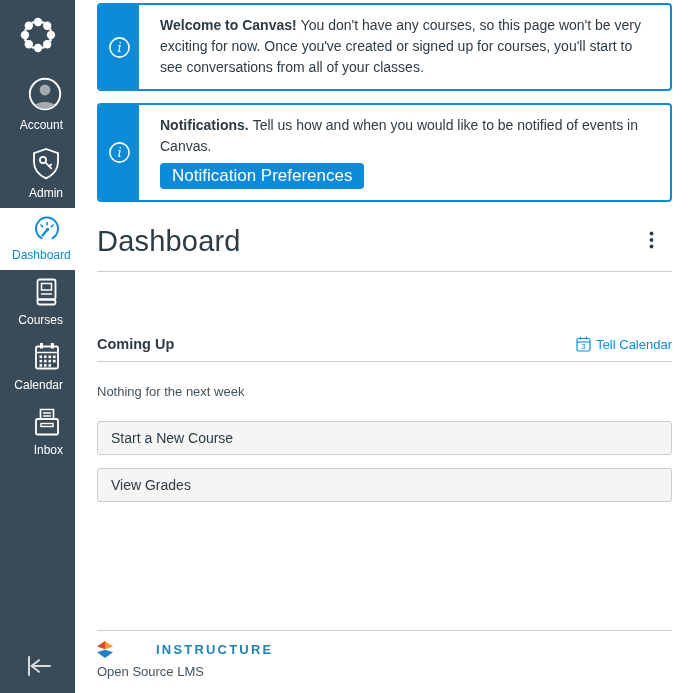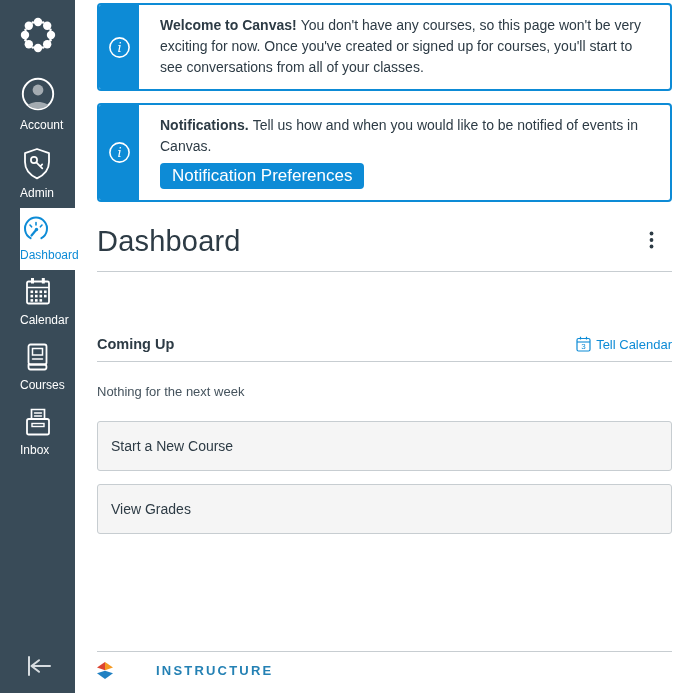--- a/index.html
+++ b/index.html
@@ -7,21 +7,21 @@
     --muted:#45535d; --brand-blue:#2481b4; --logo-red:#dd4431; --logo-orange:#f59a23; --logo-blue:#2181c3;
   }
   *{box-sizing:border-box;margin:0;padding:0;}
   html,body{width:694px;height:693px;overflow:hidden;}
   body{font-family:"Liberation Sans","DejaVu Sans",sans-serif;background:#fff;color:var(--ink);}
   .app{display:flex;width:694px;height:693px;}
 
   
   .sidebar{width:75px;flex:none;background:var(--sidebar-bg);display:flex;flex-direction:column;align-items:stretch;}
   .logo-btn{background:none;border:none;cursor:pointer;margin:12px auto 8px;display:block;}
-  .nav-item{display:block;width:100%;padding:7px 0 8px;text-align:left;color:#fff;cursor:pointer;text-decoration:none;margin-left:20px;}
+  .nav-item{display:block;width:100%;padding:7px 12px 8px;text-align:right;color:#fff;cursor:pointer;text-decoration:none;}
   .nav-item .nav-icon{display:block;margin:0 auto 2px;}
   .nav-item .nav-label{display:block;font-size:12px;line-height:14px;}
   .nav-item.active{background:#fff;color:var(--accent);}
   .sidebar-spacer{flex:1;}
   .collapse-btn{background:none;border:none;cursor:pointer;margin:0 auto 10px;display:block;}
 
   
   .main{flex:1;display:flex;flex-direction:column;padding:0 22px;min-width:0;}
   .alert{display:flex;border:2px solid var(--accent);border-radius:4px;overflow:hidden;margin-top:3px;background:#fff;}
   .alert + .alert{margin-top:12px;}
@@ -38,21 +38,21 @@
   .hr-head{margin-top:13px;}
   .big-gap{height:64px;}
 
   .comingup-row{display:flex;align-items:center;justify-content:space-between;}
   .comingup-title{font-size:14.5px;font-weight:bold;color:var(--ink);}
   .view-cal{display:flex;align-items:center;gap:5px;color:var(--accent);font-size:13px;text-decoration:none;cursor:pointer;}
   .hr-coming{margin-top:9px;}
   .empty-msg{margin-top:22px;font-size:13px;color:var(--muted);}
 
   .wide-btn{display:block;width:100%;text-align:left;background:#f5f5f5;border:1px solid var(--border);border-radius:3px;
-    font-size:14px;color:var(--ink);padding:16px 13px;cursor:pointer;font-family:inherit;}
+    font-size:14px;color:var(--ink);padding:8px 13px;cursor:pointer;font-family:inherit;}
   .wide-btn.first{margin-top:22px;}
   .wide-btn.second{margin-top:13px;}
 
   .footer{margin-top:auto;padding-bottom:14px;}
   .brand-row{display:flex;align-items:center;gap:6px;margin-top:10px;}
   .brand-word{font-size:13px;font-weight:bold;letter-spacing:2.2px;color:var(--brand-blue);padding-left:37px;}
   .tagline{margin-top:6px;font-size:13px;color:var(--muted);}
   .icon-accent{color:var(--accent);}
   .icon-white{color:#fff;}
 </style>
@@ -124,20 +124,32 @@
             <path d="M16.5 14.5 L11.5 20.5" stroke="currentColor" stroke-width="2.2" stroke-linecap="round"></path>
             <circle cx="16.5" cy="14.5" r="1.7" fill="currentColor"></circle>
           </svg>
         </span>
         <span class="nav-label">Dashboard</span>
       </a>
 
       <a class="nav-item">
         <span class="nav-icon icon-white">
           <svg width="34" height="30" viewBox="0 0 34 30">
+            <rect x="8.5" y="2.5" width="18" height="20" rx="2" fill="none" stroke="currentColor" stroke-width="1.8"></rect>
+            <rect x="12.5" y="6.5" width="10" height="6.5" fill="none" stroke="currentColor" stroke-width="1.5"></rect>
+            <path d="M12.5 17 H22.5" stroke="currentColor" stroke-width="1.5" stroke-linecap="round"></path>
+            <path d="M8.5 22.5 H24.5 Q26.5 22.5 26.5 25 Q26.5 27.5 24.5 27.5 H10.5 Q8.5 27.5 8.5 25 Z" fill="none" stroke="currentColor" stroke-width="1.8" stroke-linejoin="round"></path>
+          </svg>
+        </span>
+        <span class="nav-label">Courses</span>
+      </a>
+
+      <a class="nav-item">
+        <span class="nav-icon icon-white">
+          <svg width="34" height="30" viewBox="0 0 34 30">
             <rect x="7" y="4.5" width="22" height="22" rx="1.5" fill="none" stroke="currentColor" stroke-width="1.8"></rect>
             <rect x="11" y="1" width="3" height="5.5" fill="currentColor"></rect>
             <rect x="21.8" y="1" width="3" height="5.5" fill="currentColor"></rect>
             <path d="M7 10.5 H29" stroke="currentColor" stroke-width="1.5"></path>
             <g fill="currentColor">
               <rect x="10.5" y="13.5" width="2.6" height="2.6"></rect>
                 <rect x="15" y="13.5" width="2.6" height="2.6"></rect>
               <rect x="19.5" y="13.5" width="2.6" height="2.6"></rect>
                 <rect x="24" y="13.5" width="2.6" height="2.6"></rect>
               <rect x="10.5" y="17.8" width="2.6" height="2.6"></rect>
@@ -149,32 +161,20 @@
               <rect x="19.5" y="22.1" width="2.6" height="2.6"></rect>
             </g>
           </svg>
         </span>
         <span class="nav-label">Calendar</span>
       </a>
 
       <a class="nav-item">
         <span class="nav-icon icon-white">
           <svg width="34" height="30" viewBox="0 0 34 30">
-            <rect x="8.5" y="2.5" width="18" height="20" rx="2" fill="none" stroke="currentColor" stroke-width="1.8"></rect>
-            <rect x="12.5" y="6.5" width="10" height="6.5" fill="none" stroke="currentColor" stroke-width="1.5"></rect>
-            <path d="M12.5 17 H22.5" stroke="currentColor" stroke-width="1.5" stroke-linecap="round"></path>
-            <path d="M8.5 22.5 H24.5 Q26.5 22.5 26.5 25 Q26.5 27.5 24.5 27.5 H10.5 Q8.5 27.5 8.5 25 Z" fill="none" stroke="currentColor" stroke-width="1.8" stroke-linejoin="round"></path>
-          </svg>
-        </span>
-        <span class="nav-label">Courses</span>
-      </a>
-
-      <a class="nav-item">
-        <span class="nav-icon icon-white">
-          <svg width="34" height="30" viewBox="0 0 34 30">
             <path d="M11.5 12 V2.5 H24.5 V12" fill="none" stroke="currentColor" stroke-width="1.7"></path>
             <path d="M14.5 6 H21.5 M14.5 9 H21.5" stroke="currentColor" stroke-width="1.4" stroke-linecap="round"></path>
             <rect x="7" y="12" width="22" height="15.5" rx="1.8" fill="none" stroke="currentColor" stroke-width="1.8"></rect>
             <rect x="12" y="16.5" width="12" height="3" fill="none" stroke="currentColor" stroke-width="1.4"></rect>
           </svg>
         </span>
         <span class="nav-label">Inbox</span>
       </a>
     </nav>
 
@@ -250,16 +250,17 @@
     <div class="footer">
       <hr class="divider">
       <div class="brand-row">
         <svg width="16" height="17" viewBox="0 0 16 17">
           <polygon points="8,0 8,8.2 0,5.6" style="fill:var(--logo-red)"></polygon>
           <polygon points="8,0 16,5.6 8,8.2" style="fill:var(--logo-orange)"></polygon>
           <polygon points="8,8.8 16,11.3 8,17 0,11.3" style="fill:var(--logo-blue)"></polygon>
         </svg>
         <span class="brand-word">INSTRUCTURE</span>
       </div>
+      <div class="tagline">Open Source LMS</div>
     </div>
 
   </main>
 </div>
 
 </body></html>

